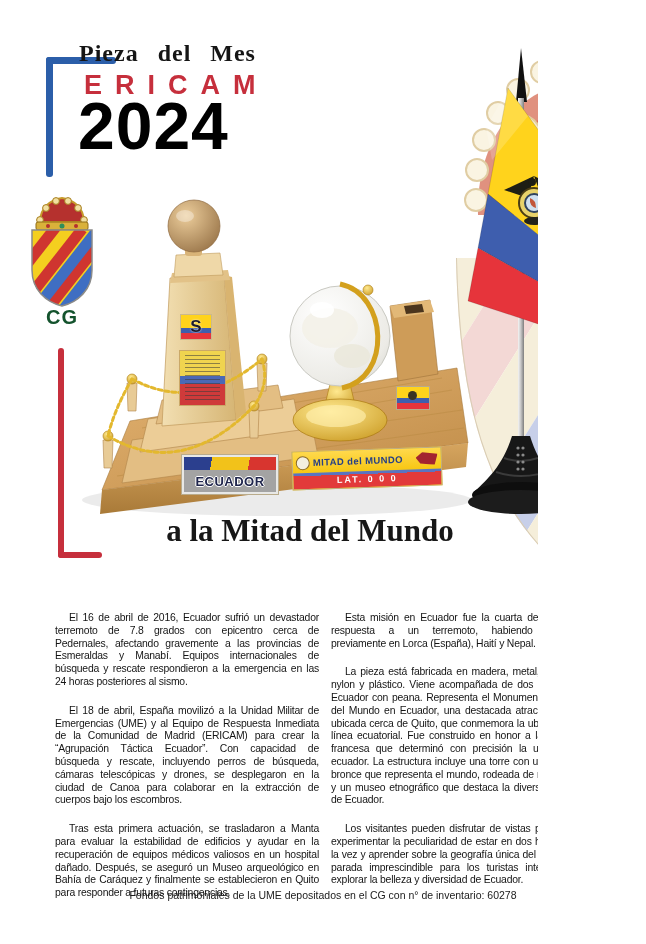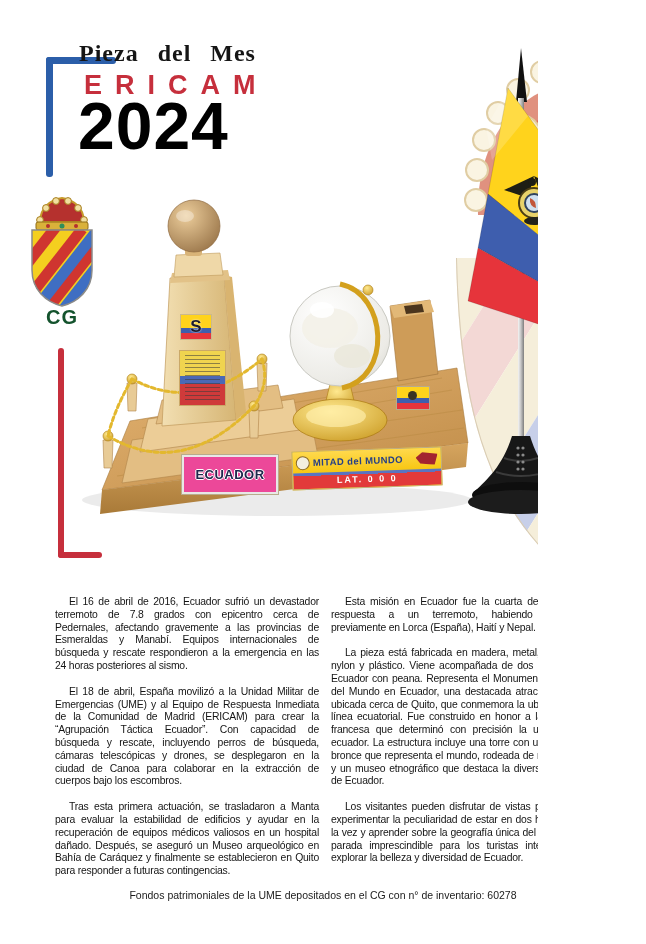--- a/index.html
+++ b/index.html
@@ -28,22 +28,22 @@
   .maqueta{position:absolute;left:72px;top:178px;width:400px;height:350px;}
   
   .s-label{position:absolute;left:180px;top:314px;width:30px;height:24px;border:1px solid #cbb98d;
            background:linear-gradient(#ffd31c 0 55%,#3e5eae 55% 76%,#e6343b 76% 100%);
            display:flex;align-items:center;justify-content:center;font-weight:800;font-size:17px;
            color:#1c1c2e;text-shadow:0 0 2px #ffffff;}
   .tower-plaque{position:absolute;left:179px;top:350px;width:45px;height:54px;border:1px solid #caa868;
            background:linear-gradient(#f0d44f 0 46%,#4a69b5 46% 62%,#cf3a3a 62% 100%);}
   .tower-plaque .lines{position:absolute;inset:4px 5px;background:
            repeating-linear-gradient(#3a3a3a 0 1px,transparent 1px 4px);opacity:.55;}
-  .ecuador-label{position:absolute;left:182px;top:455px;width:92px;height:35px;background:#ec4899;
-           border:2px solid #e8e8e6;box-shadow:0 0 0 1px #b9ab8b;display:flex;flex-direction:row;}
+  .ecuador-label{position:absolute;left:182px;top:455px;width:92px;height:35px;background:#a3a3a3;
+           border:2px solid #e8e8e6;box-shadow:0 0 0 1px #b9ab8b;display:flex;flex-direction:column;}
   .ecuador-label .mini-flag{height:13px;background:linear-gradient(100deg,#2b3f8e 0 30%,#f2c21a 30% 70%,#d8352f 70%);}
   .ecuador-label .txt{flex:1;display:flex;align-items:center;justify-content:center;
            font-weight:800;font-size:13px;letter-spacing:.5px;color:#20264d;
            text-shadow:-1px 0 #fff,1px 0 #fff,0 1px #fff,0 -1px #fff;}
   .mitad-label{position:absolute;left:292px;top:449px;width:148px;height:37px;transform:rotate(-2deg);
            border:1px solid #b9ab8b;display:flex;flex-direction:column;overflow:hidden;background:#ffd31c;}
   .mitad-top{height:58%;background:linear-gradient(#ffd94d,#f7c713);display:flex;align-items:center;gap:3px;padding:0 3px;}
   .mitad-emblem{width:12px;height:12px;border-radius:50%;background:#f3efdf;border:1px solid #8a6b2a;flex:none;}
   .mitad-title{font-weight:800;font-size:9.5px;color:#274086;letter-spacing:.4px;white-space:nowrap;}
   .mitad-map{width:22px;height:13px;background:#a32430;flex:none;margin-left:auto;
@@ -52,21 +52,21 @@
            font-weight:700;font-size:9px;color:#fff;letter-spacing:2px;}
   .globe-sticker{position:absolute;left:396px;top:386px;width:32px;height:22px;border:1px solid #b9ab8b;
            background:linear-gradient(#ffd31c 0 50%,#3e5eae 50% 75%,#e6343b 75%);}
   .globe-sticker i{position:absolute;left:11px;top:4px;width:9px;height:9px;border-radius:50%;
            background:#3a3324;display:block;}
   
   .title{position:absolute;left:75px;top:514px;width:470px;text-align:center;
          font-family:"Liberation Serif",serif;font-weight:700;font-size:31px;line-height:33px;color:#171717;}
   .columns{position:absolute;left:55px;top:596px;width:540px;display:flex;gap:12px;}
   .col{width:264px;}
-  .col p{margin:0 0 13px 0;font-size:10.4px;line-height:12.8px;text-align:justify;
+  .col p{margin:16px 0 13px 0;font-size:10.4px;line-height:12.8px;text-align:justify;
          letter-spacing:-0.2px;text-indent:14px;color:#141414;}
   .footer{position:absolute;left:0;top:889px;width:646px;text-align:center;
           font-weight:400;font-size:10.5px;color:#1a1a1a;}
 </style>
 </head>
 <body>
 
 <div class="page">
 
   <svg class="watermark" viewBox="0 0 320 600">
@@ -326,20 +326,21 @@
       <span class="mitad-title">MITAD del MUNDO</span>
       <span class="mitad-map"></span>
     </div>
     <div class="mitad-bottom">LAT. 0 0 0</div>
   </div>
   <div class="globe-sticker">
       <i></i>
     </div>
 
   <div class="title">
+    <div>a la Mitad del Mundo</div>
   </div>
 
   <div class="columns">
     <div class="col">
       <p>El 16 de abril de 2016, Ecuador sufrió un devastador terremoto de 7.8 grados con epicentro cerca de Pedernales, afectando gravemente a las provincias de Esmeraldas y Manabí. Equipos internacionales de búsqueda y rescate respondieron a la emergencia en las 24 horas posteriores al sismo.</p>
       <p>El 18 de abril, España movilizó a la Unidad Militar de Emergencias (UME) y al Equipo de Respuesta Inmediata de la Comunidad de Madrid (ERICAM) para crear la “Agrupación Táctica Ecuador”. Con capacidad de búsqueda y rescate, incluyendo perros de búsqueda, cámaras telescópicas y drones, se desplegaron en la ciudad de Canoa para colaborar en la extracción de cuerpos bajo los escombros.</p>
       <p>Tras esta primera actuación, se trasladaron a Manta para evaluar la estabilidad de edificios y ayudar en la recuperación de equipos médicos valiosos en un hospital dañado. Después, se aseguró un Museo arqueológico en Bahía de Caráquez y finalmente se establecieron en Quito para responder a futuras contingencias.</p>
     </div>
     <div class="col">
       <p>Esta misión en Ecuador fue la cuarta de la UME en respuesta a un terremoto, habiendo intervenido previamente en Lorca (España), Haití y Nepal.</p>

